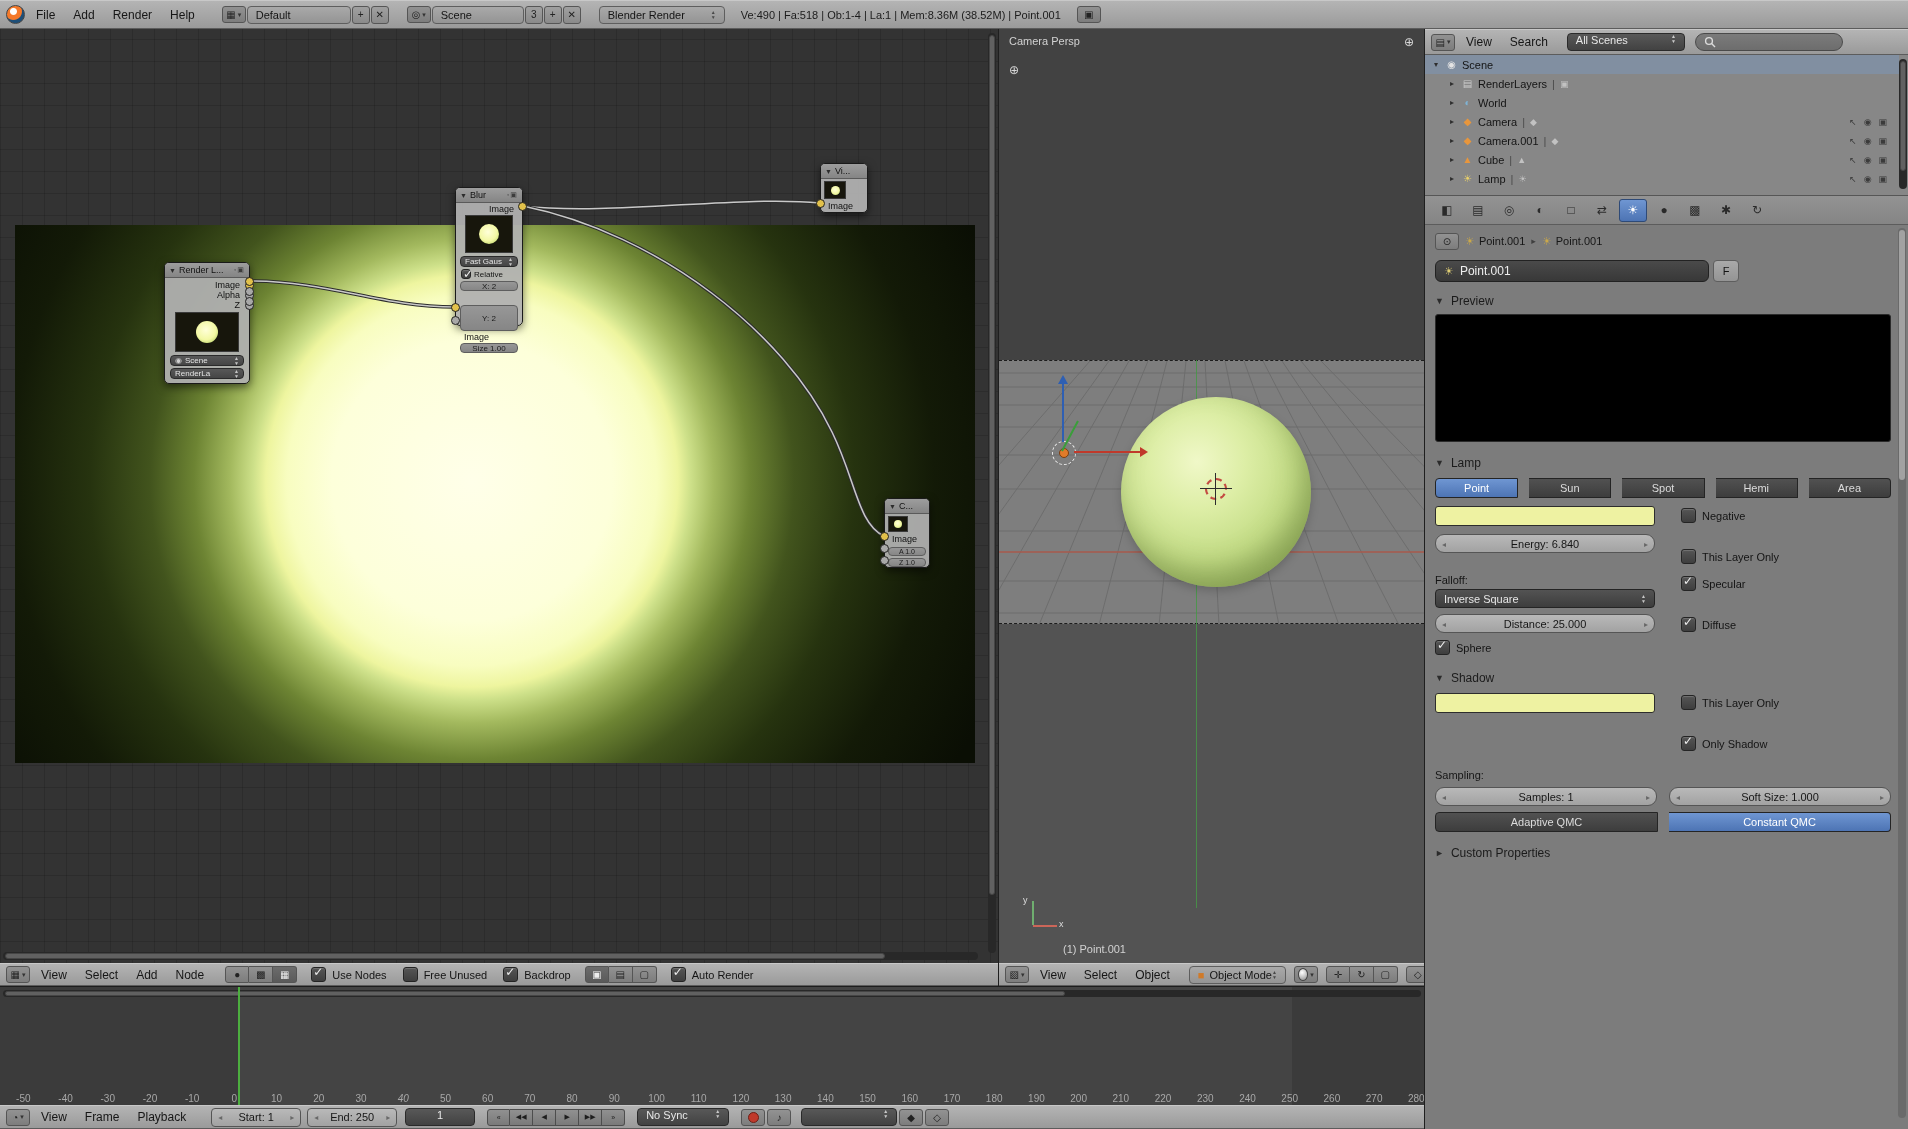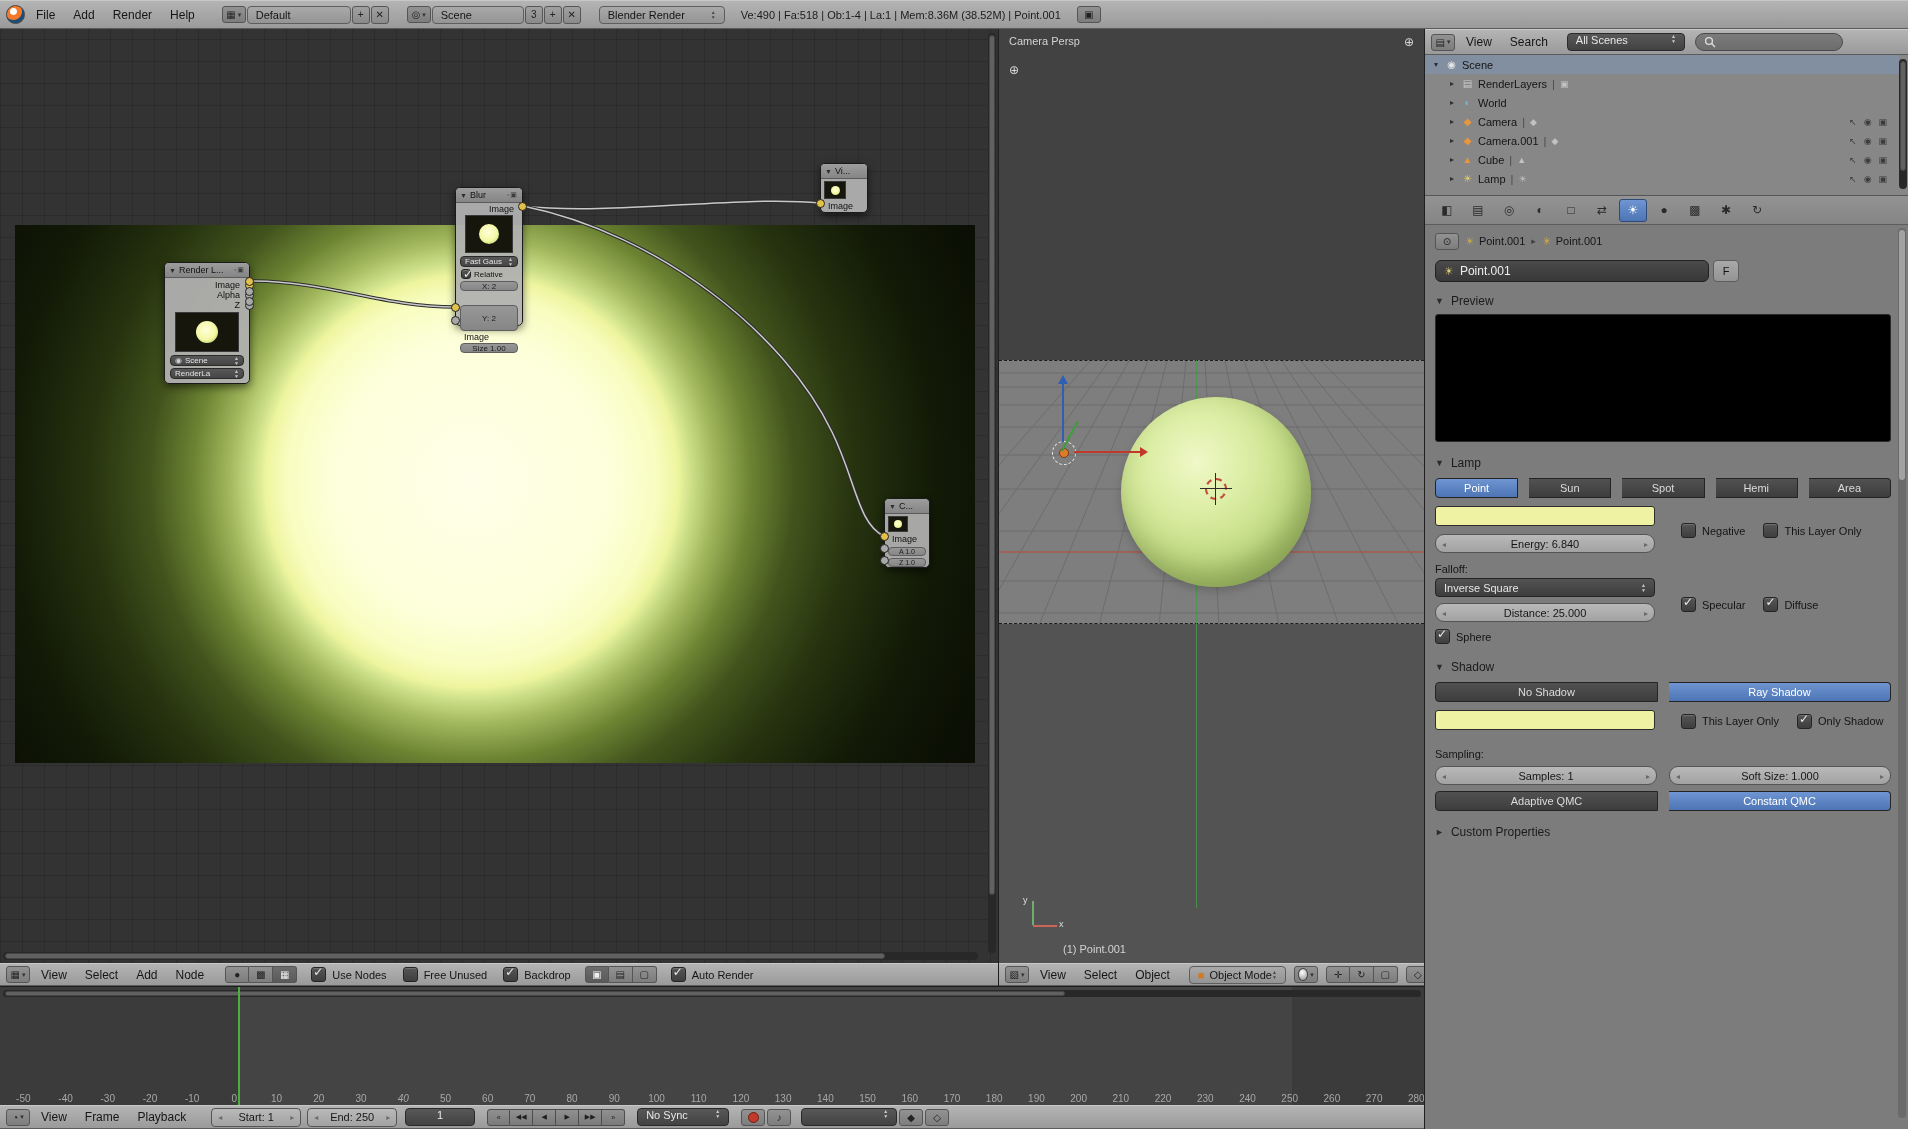--- a/index.html
+++ b/index.html
@@ -146,21 +146,21 @@
   .name-row{display:flex;align-items:center;gap:4px;margin-top:4px;}
   .name-field{width:274px;height:22px;background:linear-gradient(#4a4a4a,#383838);border:1px solid #222;border-radius:6px;
               display:flex;align-items:center;gap:6px;padding:0 8px;color:#eee;font-size:12px;box-sizing:border-box;}
   .name-field .gi{color:#e0ce74;font-size:11px;}
   .f-btn{width:26px;height:22px;}
   .panel-h{display:flex;align-items:center;gap:7px;color:#1b1b1b;font-size:12px;}
   .panel-h .tri{font-size:9px;color:#2b2b2b;}
   #preview-box{width:456px;height:128px;background:#000;border:1px solid #2b2b2b;border-radius:3px;margin-top:6px;box-sizing:border-box;}
   .two-col{display:flex;margin-top:8px;}
   .col-l{width:220px;flex:none;}
-  .col-r{margin-left:26px;display:flex;flex-direction:row;gap:18px;padding-top:2px;}
+  .col-r{margin-left:26px;display:flex;flex-direction:column;gap:26px;padding-top:2px;}
   .mt3{margin-top:3px;} .mt6{margin-top:6px;} .mt7{margin-top:7px;} .mt8{margin-top:8px;}
   .mt10{margin-top:10px;} .mt12{margin-top:12px;} .mt14{margin-top:14px;} .mt16{margin-top:16px;} .mt18{margin-top:18px;}
   .lbl{color:#161616;}
   #prop-scroll{right:3px;top:32px;width:8px;height:890px;background:#6a6a6a;border-radius:4px;}
   #prop-scroll-thumb{left:1px;top:2px;width:6px;height:250px;background:#a2a2a2;border-radius:3px;}
 </style>
 </head>
 <body>
 
 <div id="app">
@@ -716,24 +716,20 @@
               <span class="cb checked"></span>
               <span>Diffuse</span>
               </span>
           </div>
         </div>
 
         <div class="panel-h mt16">
           <span class="tri">▼</span>
           <span>Shadow</span>
         </div>
-        <div class="seg-row mt8" id="shadow-modes" style="width:456px;">
-            <div class="seg">No Shadow</div>
-            <div class="seg active">Ray Shadow</div>
-          </div>
 
         <div class="two-col">
           <div class="col-l">
             <div class="color-swatch"></div>
           </div>
           <div class="col-r">
             <span class="cb-row">
               <span class="cb"></span>
               <span>This Layer Only</span>
               </span>

